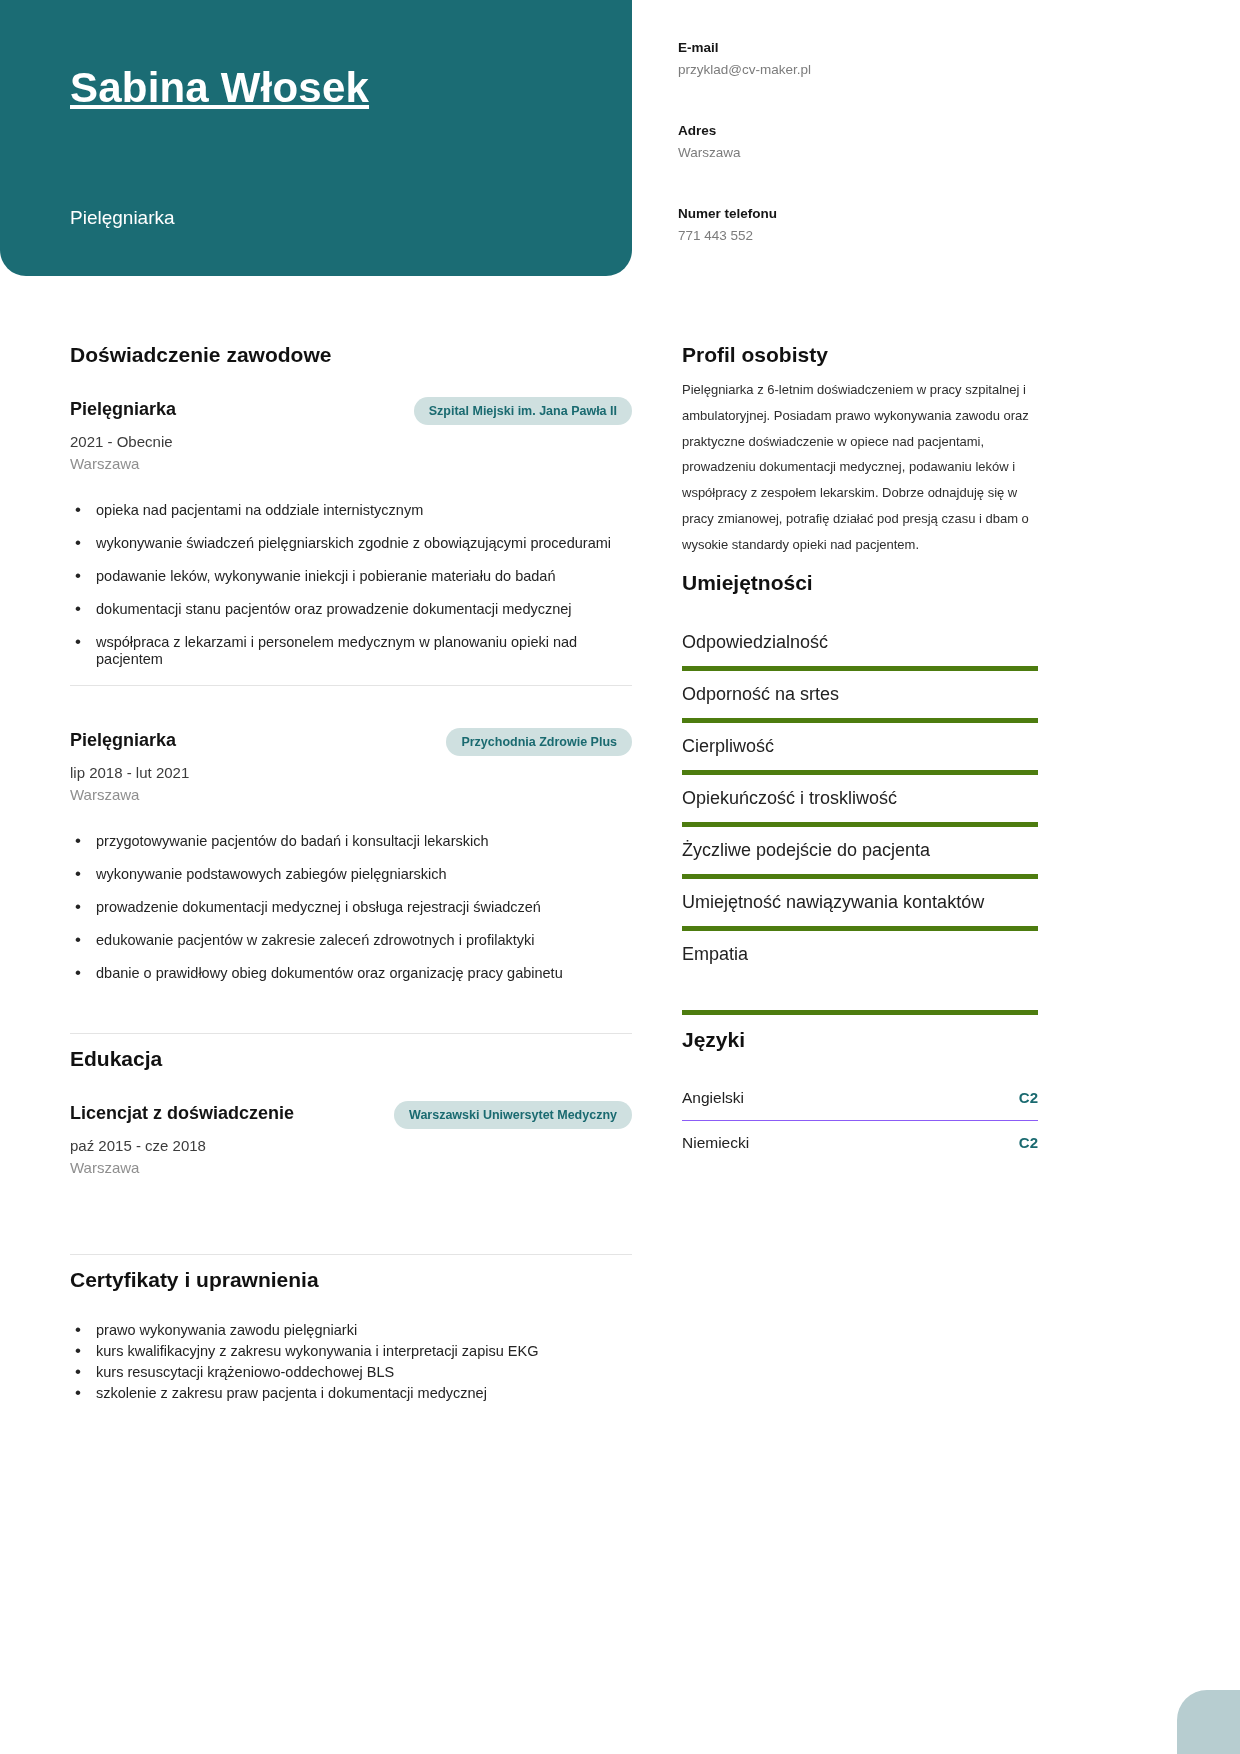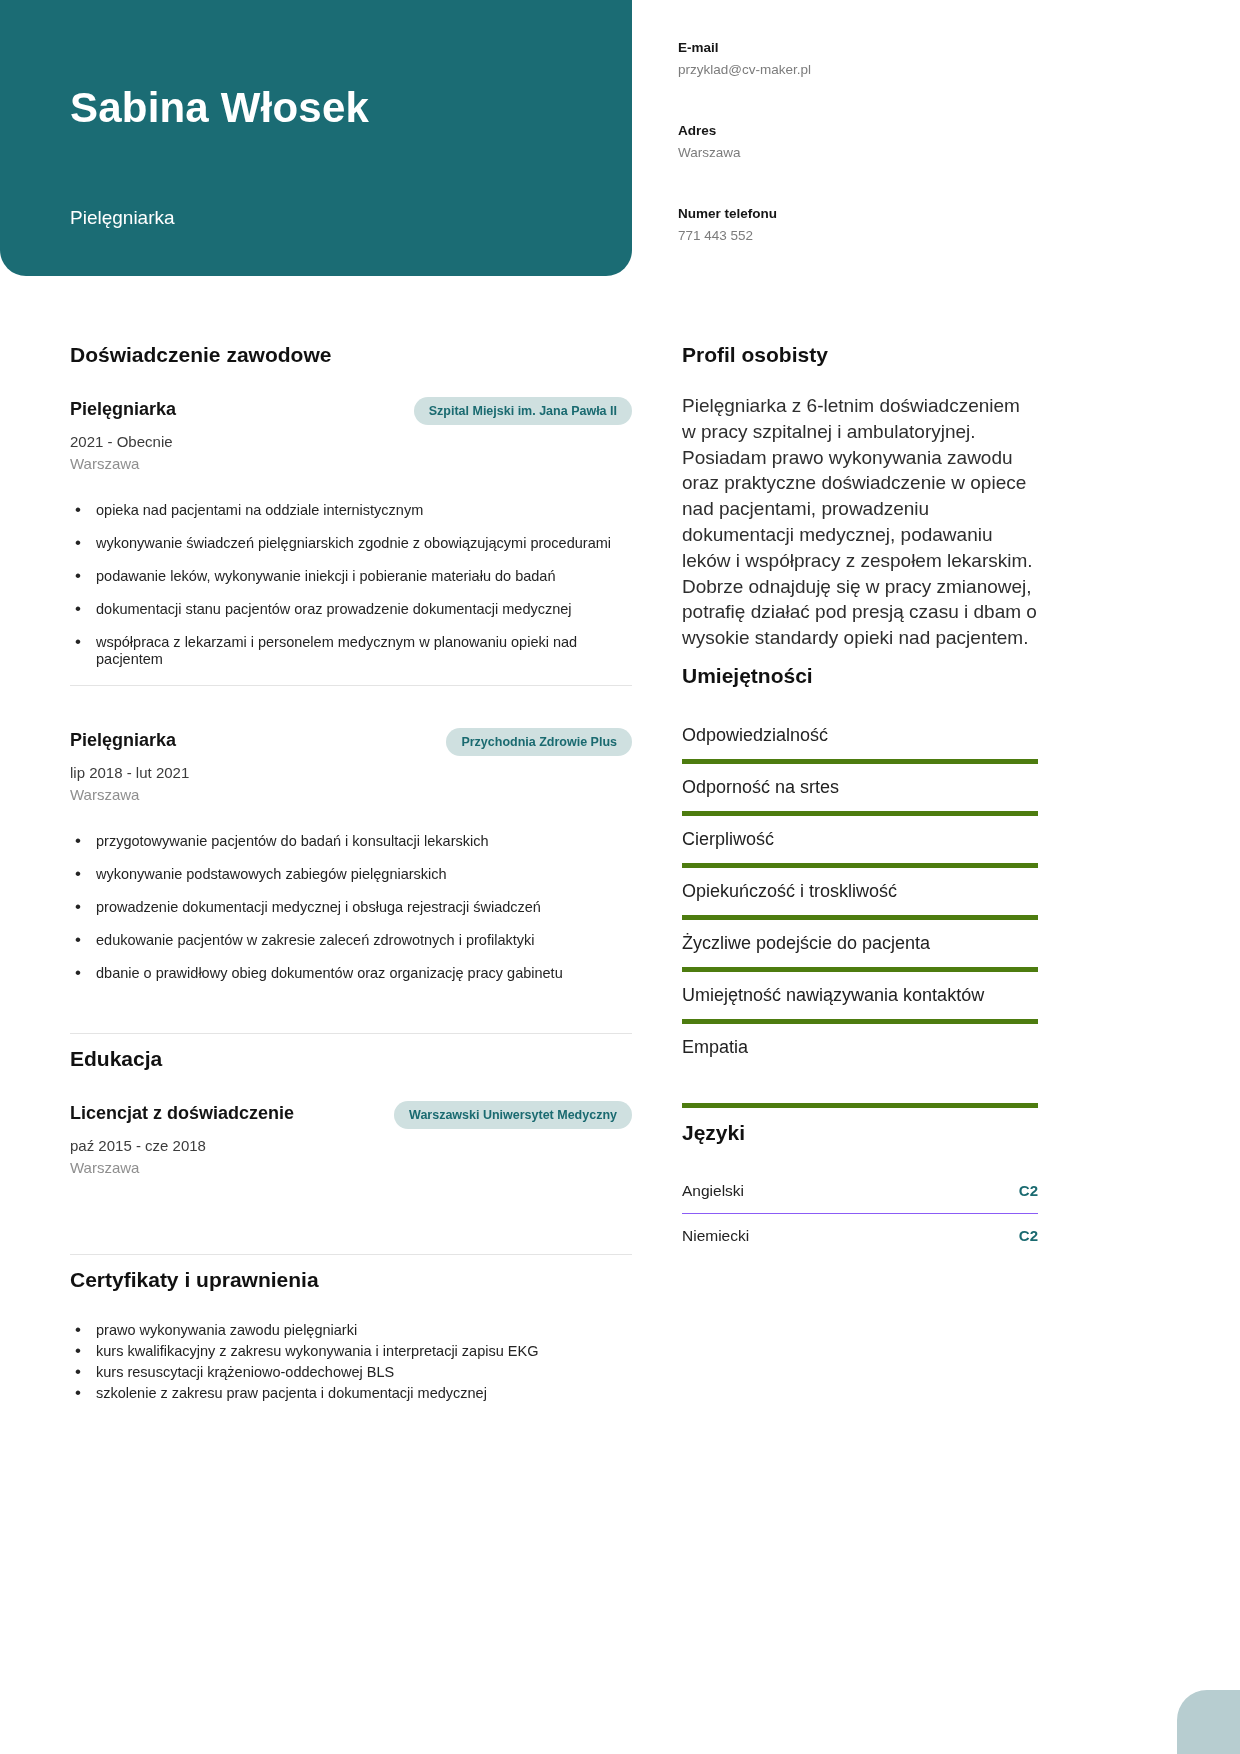--- a/index.html
+++ b/index.html
@@ -14,23 +14,24 @@
   }
 
   
   .header-block {
     position:absolute; left:0; top:0;
     width:632px; height:276px;
     background:#1b6c74;
     border-radius:0 0 26px 26px;
   }
   .header-name {
-    position:absolute; left:70px; top:84px;
+    position:absolute; left:70px; top:64px;
     font-size:42px; font-weight:700; color:#ffffff;
     letter-spacing:0.2px;
+    text-decoration:underline;
   }
   .header-jobtitle {
     position:absolute; left:70px; top:207px;
     font-size:19px; font-weight:400; color:#ffffff;
   }
   .contact-block {
     position:absolute; left:678px; top:40px; width:420px;
   }
   .contact-item { margin-bottom:46px; }
   .contact-label { font-size:13.5px; font-weight:700; color:#161616; }
@@ -84,22 +85,22 @@
     font-size:14.5px; line-height:17px; color:#242424;
     margin-bottom:4px;
   }
   ul.bullets-tight li::before {
     content:"\2022"; position:absolute; left:5px; top:-1px;
     font-size:17px; color:#242424;
   }
 
   
   .profile-text {
-    margin-top:26px;
-    font-size:19px; line-height:25.8px; color:#2e2e2e;
+    margin-top:10px;
+    font-size:13px; line-height:25.8px; color:#2e2e2e;
   }
   .skills-heading { margin-top:50px; }
   .skills-list { margin-top:24px; }
   .skill-row {
     font-size:18px; color:#222;
     padding:13px 0;
     border-bottom:5px solid #4d7c0f;
   }
   .skill-row.last { padding-bottom:45px; }
 

